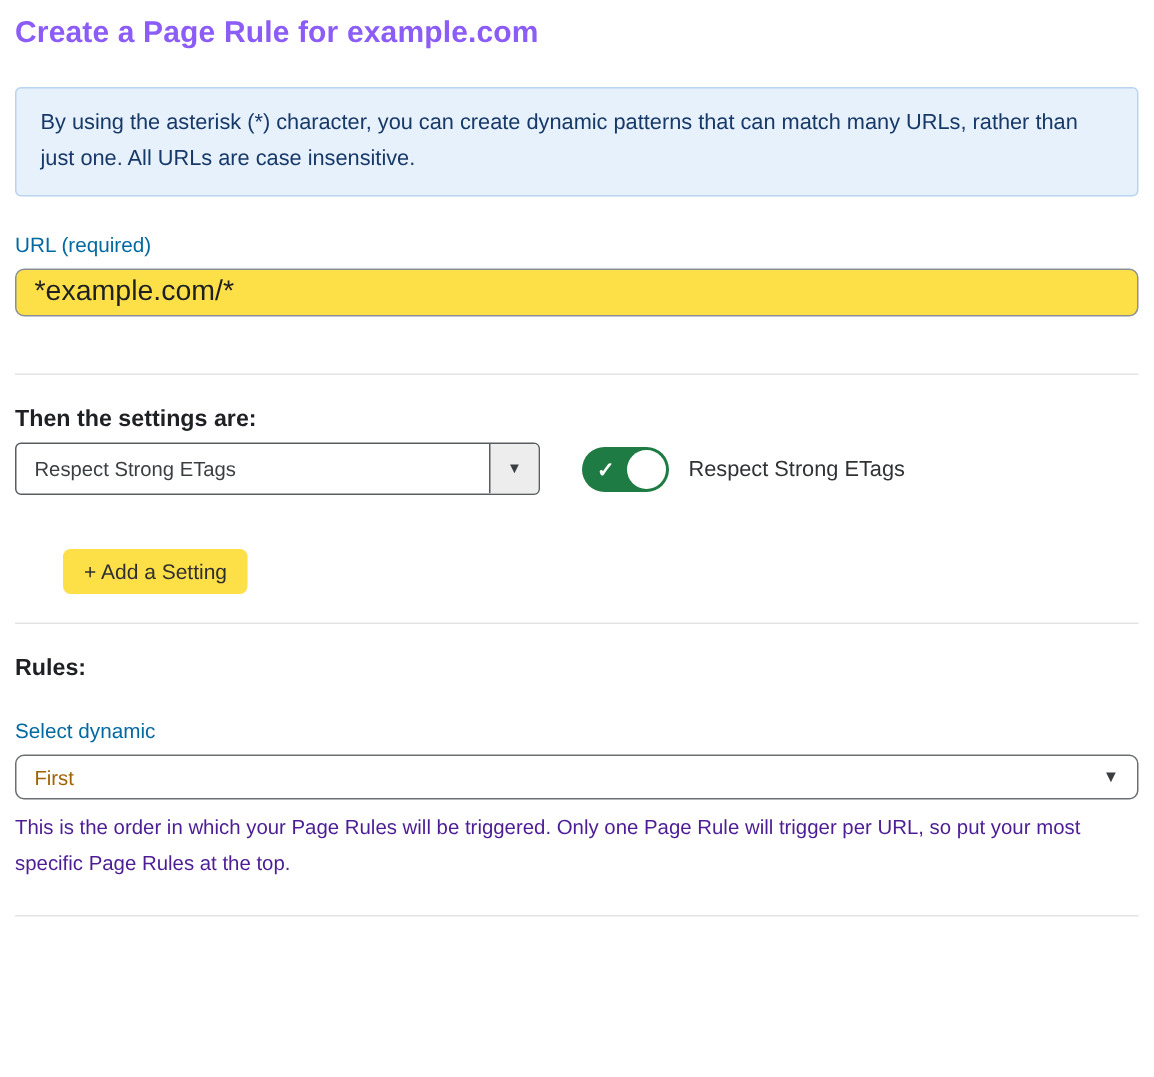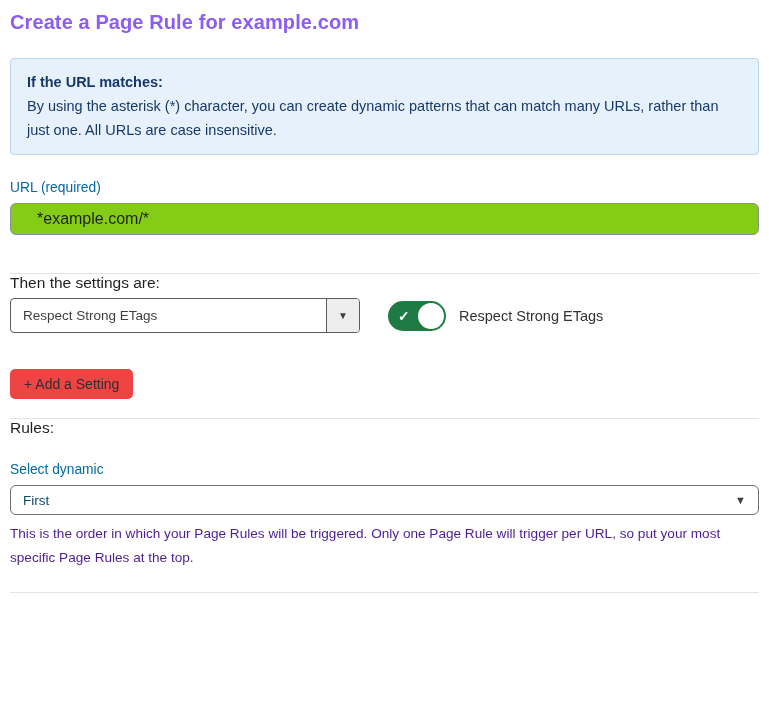--- a/index.html
+++ b/index.html
@@ -40,43 +40,44 @@
   .field-label {
     font-size: 13.8px;
     color: #0369a1;
     margin-top: 25px;
     margin-bottom: 8px;
   }
 
   .url-input {
     width: 100%;
     height: 32px;
-    background: #84cc16;
+    background: #fde047;
     border: 1px solid #8a8f98;
     border-radius: 6px;
-    padding: 0 26px;
+    padding: 0 12px;
     font-family: "Liberation Sans", sans-serif;
-    font-size: 16px;
+    font-size: 19px;
     color: #1f2023;
     outline: none;
   }
 
   .divider {
     border: none;
     border-top: 1px solid #e3e3e3;
     margin: 0;
   }
   .divider-1 { margin-top: 38px; }
   .divider-2 { margin-top: 19px; }
   .divider-3 { margin-top: 22px; }
 
   .section-heading {
     font-size: 15.5px;
-    font-weight: normal;
+    font-weight: bold;
     color: #1f2023;
+    margin-top: 21px;
   }
 
   .setting-row {
     display: flex;
     align-items: center;
     margin-top: 6px;
   }
 
   .setting-select {
     display: flex;
@@ -146,44 +147,45 @@
   .btn {
     display: inline-block;
     border: none;
     border-radius: 5px;
     font-family: "Liberation Sans", sans-serif;
     font-size: 14px;
     cursor: pointer;
     line-height: 1;
   }
   .btn-gray {
-    background: #ef4444;
+    background: #fde047;
     color: #2f2f31;
     padding: 9px 15px;
+    margin-left: 32px;
   }
   .add-setting-btn {
     margin-top: 36px;
     padding: 8px 14px;
   }
 
   .order-select {
     width: 100%;
     height: 30px;
     border: 1px solid #6b6e72;
     border-radius: 6px;
     background: #ffffff;
     display: flex;
     align-items: center;
     padding: 0 12px;
     cursor: pointer;
   }
   .order-select .select-value {
     flex: 1;
     font-size: 13.5px;
-    color: #0c4a6e;
+    color: #a16207;
   }
   .order-select .select-chevron {
     font-size: 11px;
     color: #3c3f42;
   }
 
   .help-text {
     margin-top: 7px;
     font-size: 13.6px;
     color: #4c1d95;
@@ -192,21 +194,20 @@
   }
 </style>
 </head>
 <body>
 
 <div class="container">
 
   <h1 class="page-title">Create a Page Rule for example.com</h1>
 
   <div class="info-box">
-    <div class="info-heading">If the URL matches:</div>
     <div>By using the asterisk (*) character, you can create dynamic patterns that can match many URLs, rather than just one. All URLs are case insensitive.</div>
   </div>
 
   <div class="field-label">URL (required)</div>
   <input class="url-input" type="text" value="*example.com/*" style="">
 
   <hr class="divider divider-1">
 
   <div class="section-heading">Then the settings are:</div>
 

